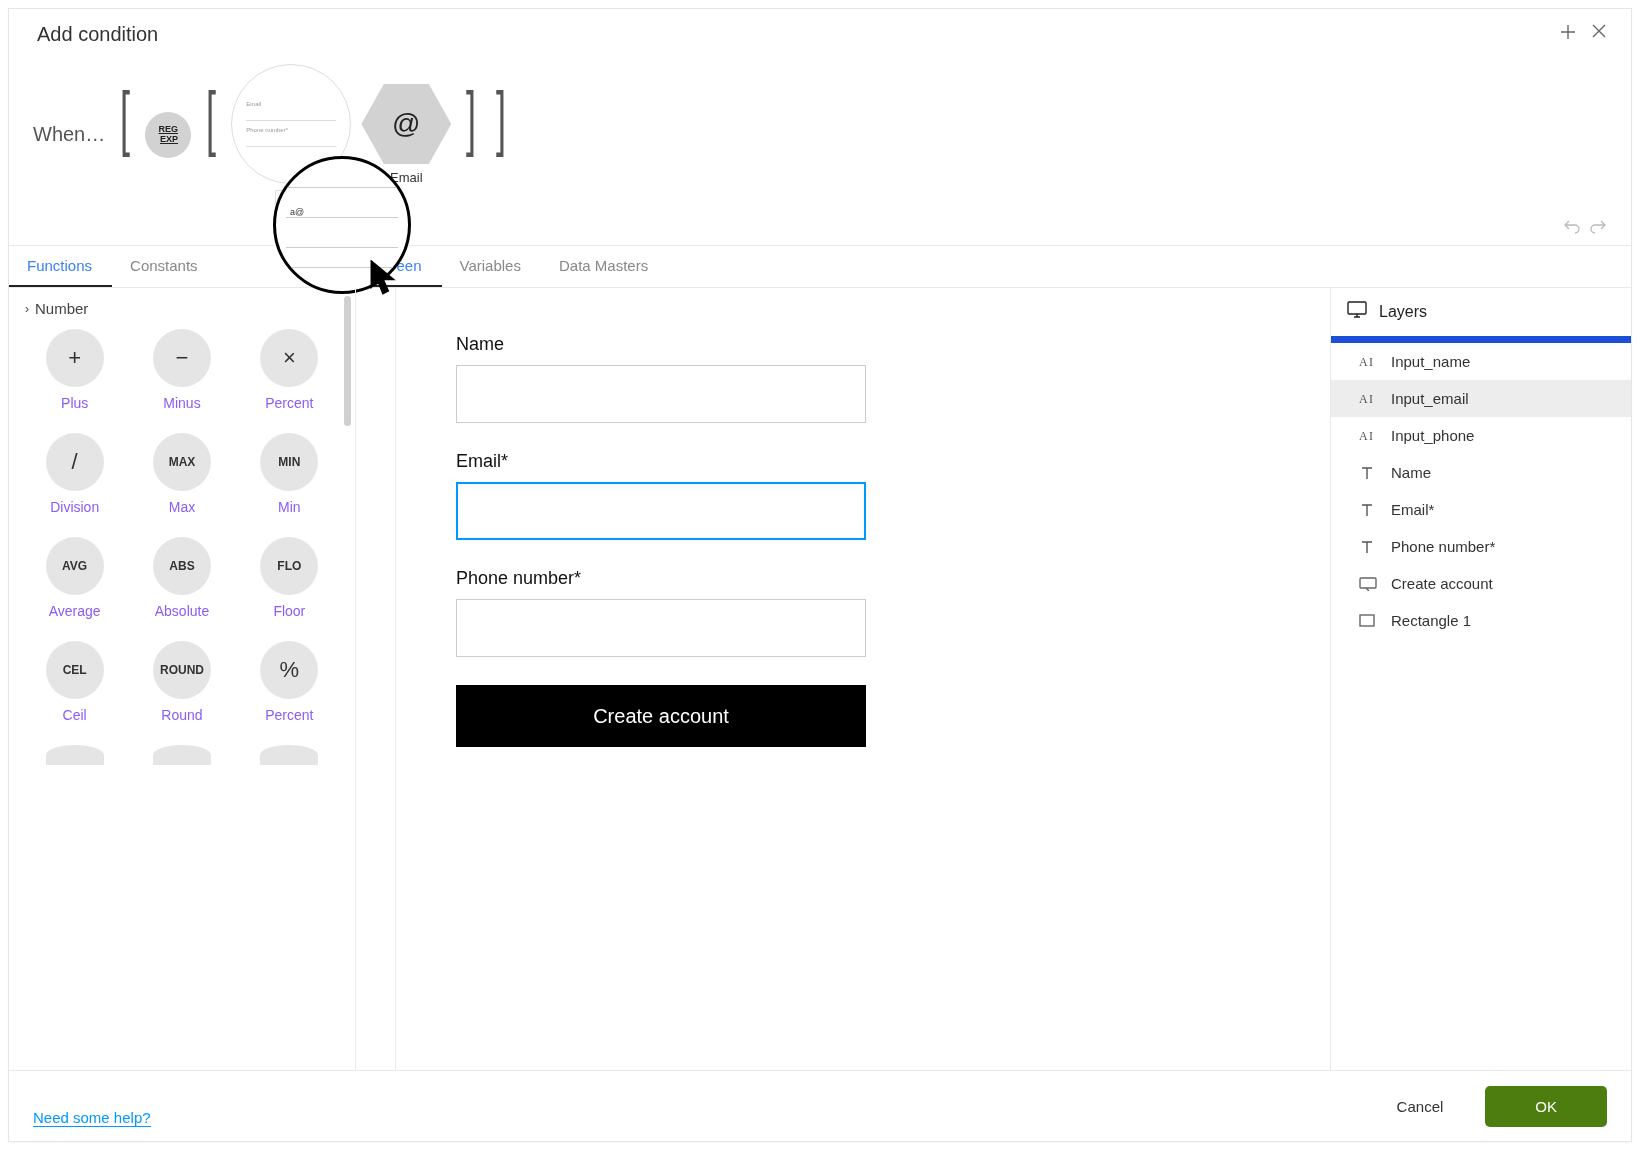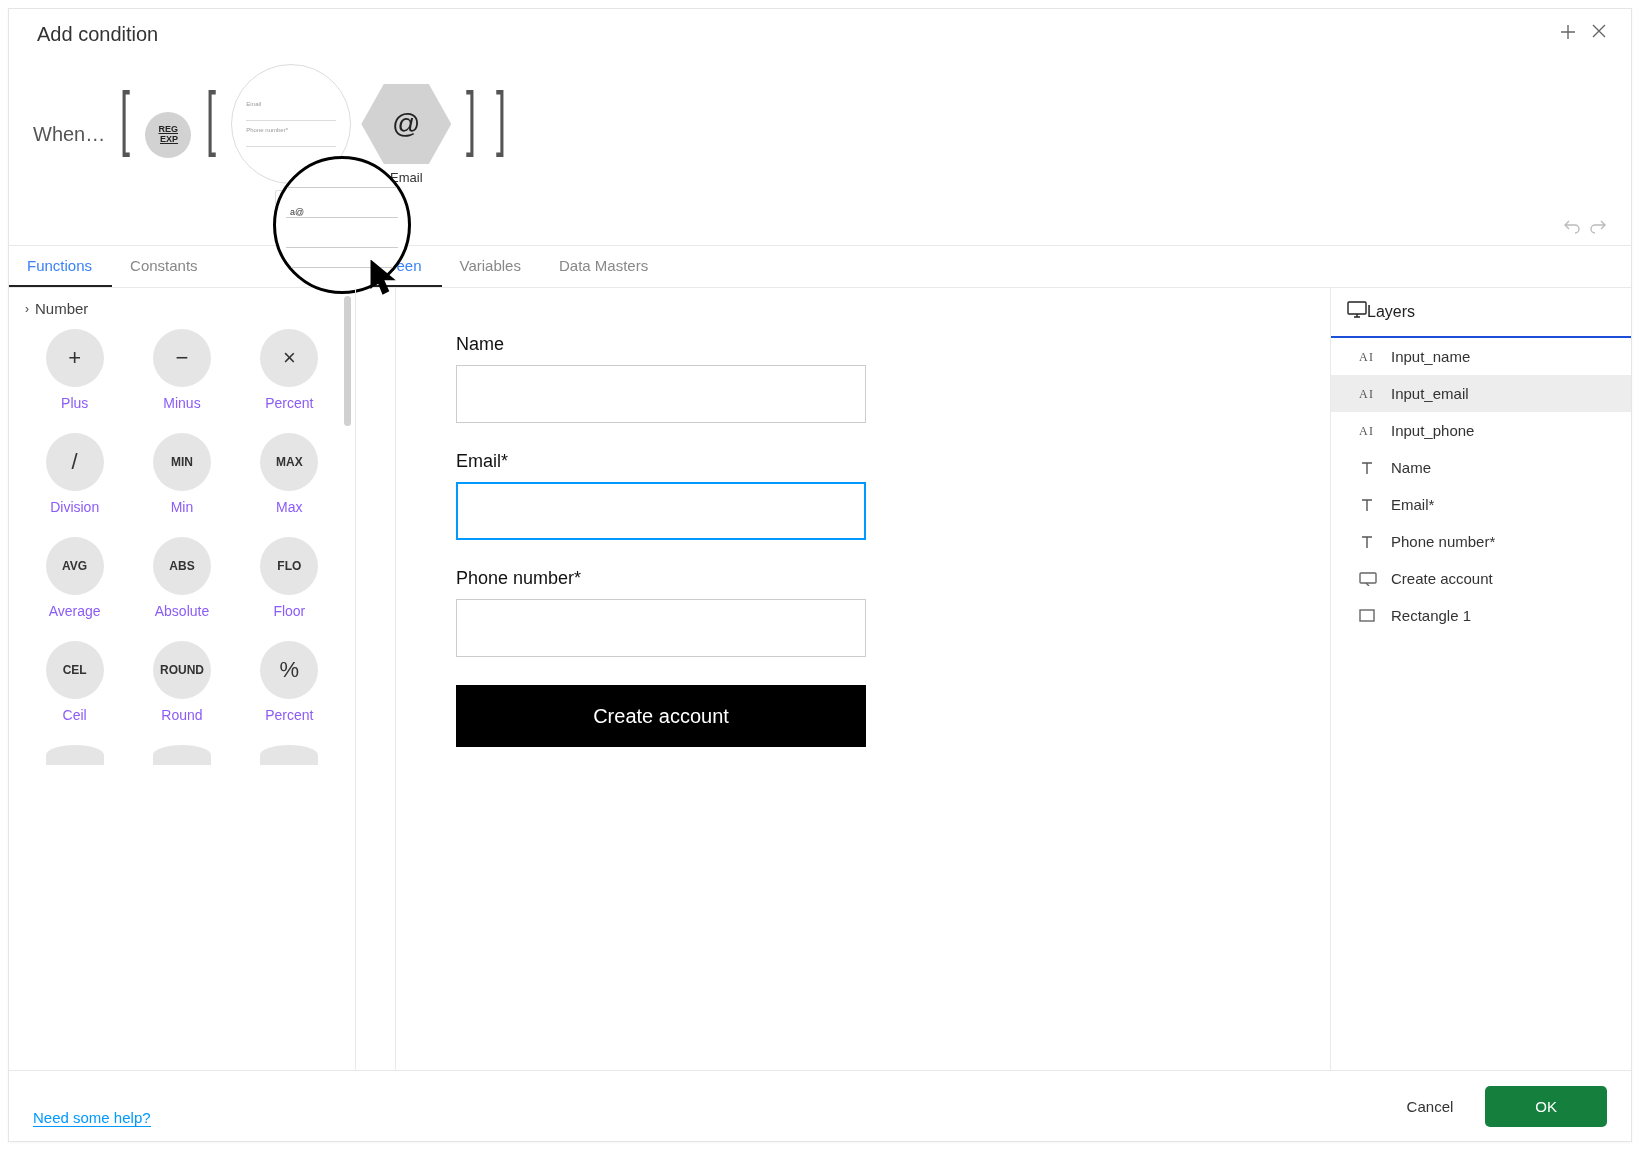--- a/index.html
+++ b/index.html
@@ -214,22 +214,22 @@
   }
 
   
   .layers-panel {
     width: 300px;
     display: flex; flex-direction: column;
   }
   .layers-hdr {
     padding: 13px 16px;
     font-size: 16px;
-    display: flex; align-items: center; 
-    border-bottom: 2px solid #1d4ed8;
+    display: flex; align-items: center; gap: 12px;
+    border-bottom: 7px solid #1d4ed8;
   }
   .layers-list { flex: 1; overflow-y: auto; }
   .layer {
     padding: 10px 16px 10px 28px;
     display: flex; align-items: center; gap: 12px;
     font-size: 15px; color: #333;
     cursor: pointer;
   }
   .layer.selected { background: #ededed; }
   .layer .licon { width: 20px; color: #666; display: flex; align-items: center; }
@@ -241,24 +241,24 @@
     justify-content: space-between;
     padding: 14px 24px;
   }
   .help-link {
     color: #0099ff;
     border-bottom: 1px solid #0099ff;
     font-size: 15px;
     cursor: pointer;
     margin-top: 24px;
   }
-  .footer-btns { display: flex; gap: 18px; align-items: center; }
+  .footer-btns { display: flex; gap: 28px; align-items: center; }
   .btn-cancel { font-size: 15px; color: #333; cursor: pointer; padding: 10px 14px; }
   .btn-ok {
-    background: #15803d; color: #fff; font-size: 15px;
+    background: #4d7c0f; color: #fff; font-size: 15px;
     padding: 12px 50px; border-radius: 5px; cursor: pointer;
   }
 
   
   svg { stroke: currentColor; fill: none; stroke-width: 1.4; }
 </style>
 </head>
 <body>
 
 <div class="window">
@@ -369,26 +369,26 @@
           </div>
           <div class="func">
             <div class="circle">×</div>
             <div class="flabel">Percent</div>
           </div>
           <div class="func">
             <div class="circle">/</div>
             <div class="flabel">Division</div>
           </div>
           <div class="func">
+            <div class="circle txt">MAX</div>
+            <div class="flabel">Max</div>
+          </div>
+          <div class="func">
             <div class="circle txt">MIN</div>
             <div class="flabel">Min</div>
-          </div>
-          <div class="func">
-            <div class="circle txt">MAX</div>
-            <div class="flabel">Max</div>
           </div>
           <div class="func">
             <div class="circle txt">AVG</div>
             <div class="flabel">Average</div>
           </div>
           <div class="func">
             <div class="circle txt">ABS</div>
             <div class="flabel">Absolute</div>
           </div>
           <div class="func">

